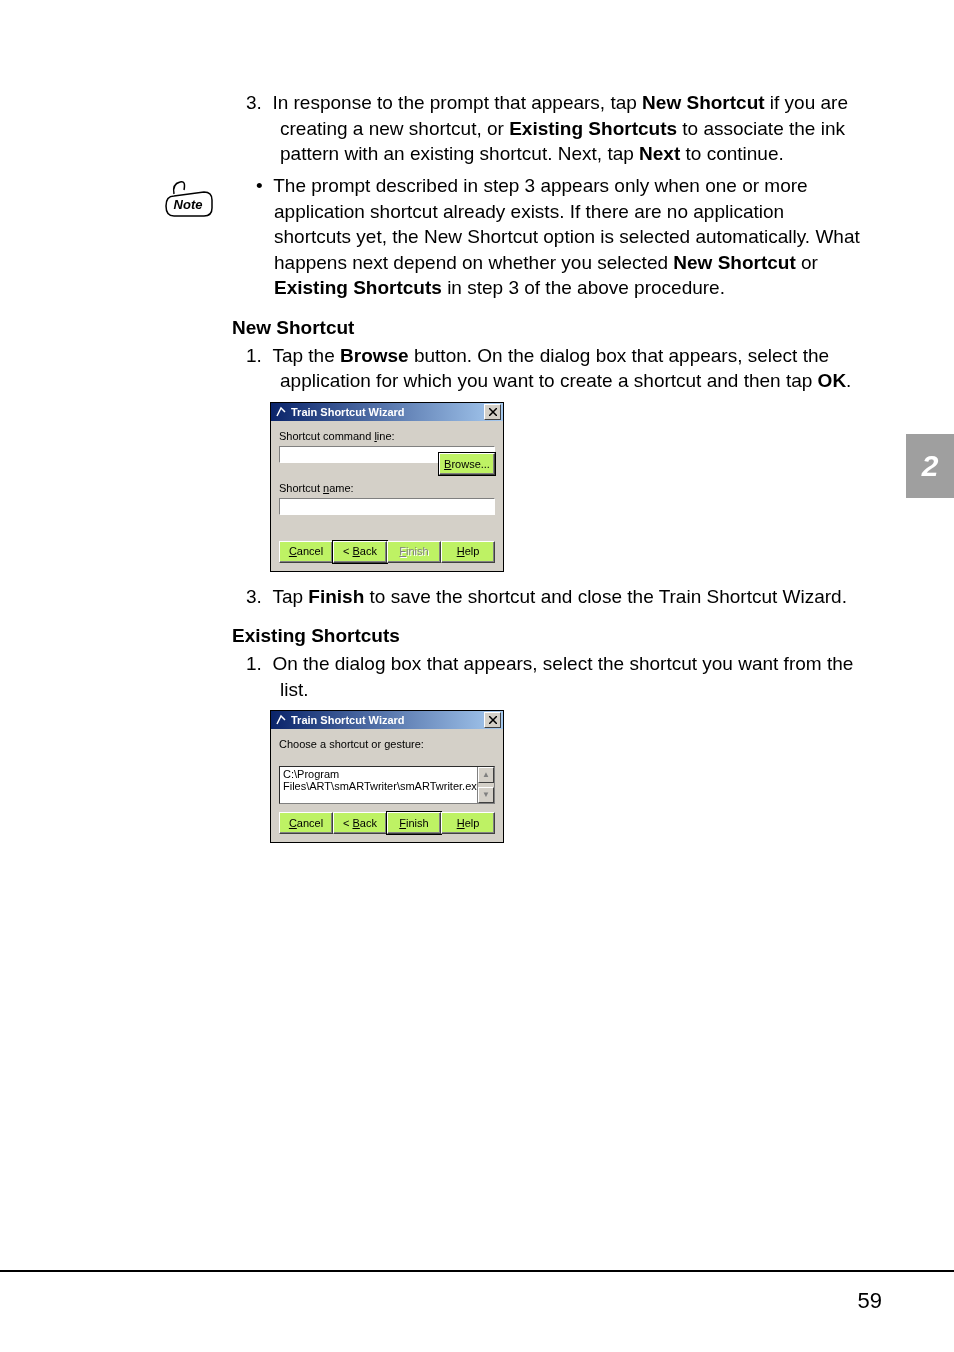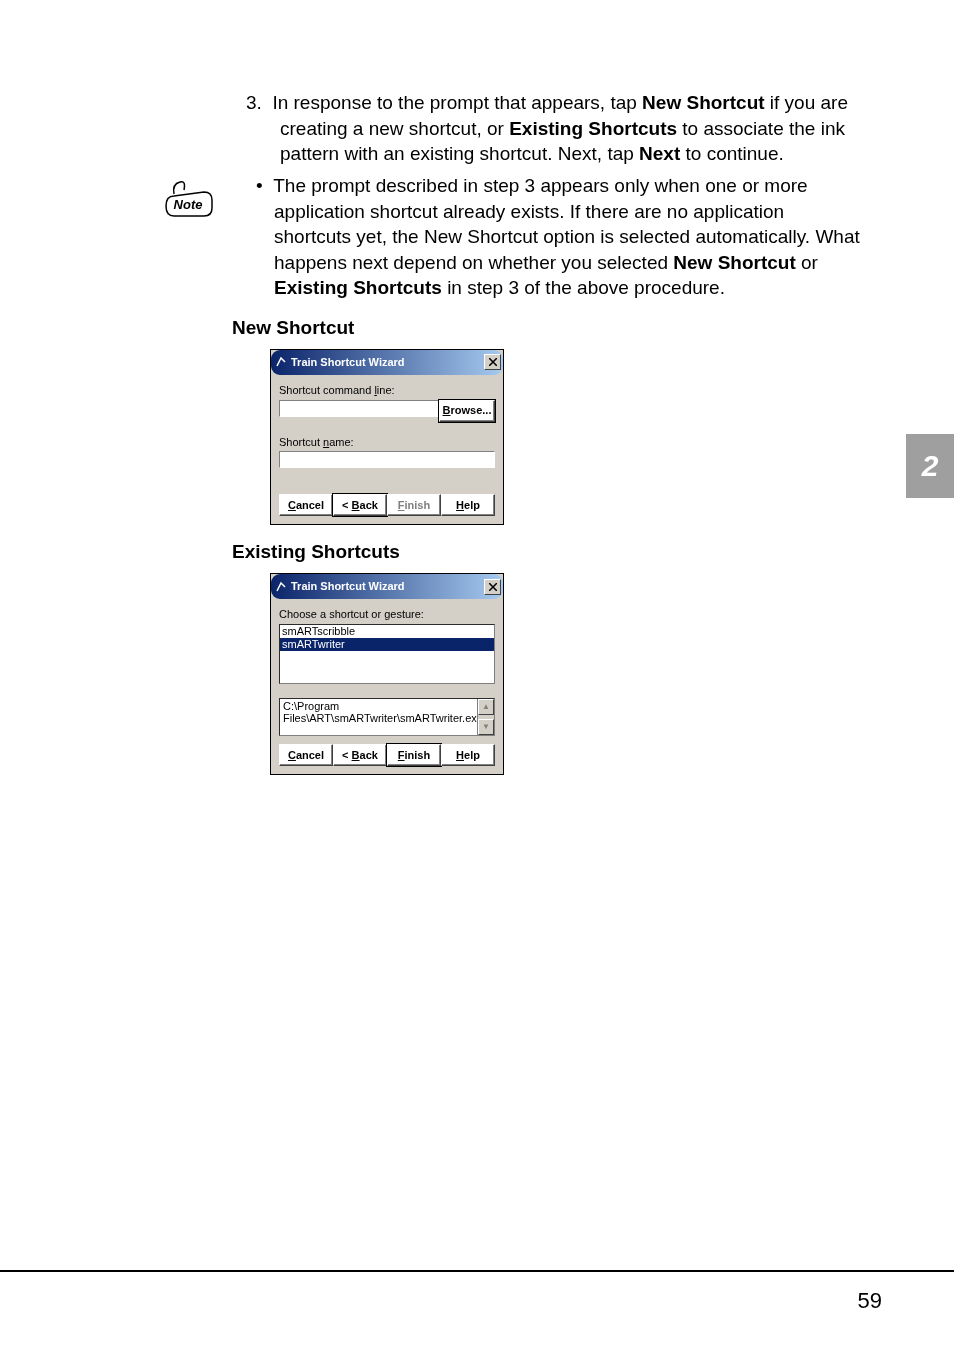--- a/index.html
+++ b/index.html
@@ -10,30 +10,30 @@
   b { font-weight:bold; }
   .heading { font-weight:bold; margin-top:14px; margin-left:-14px; }
   .note { position:absolute; left:160px; top:176px; width:58px; }
   .note svg { width:58px; height:42px; }
   .sidetab { position:absolute; right:0; top:434px; width:48px; height:64px; background:#9f9f9f; color:#fff; font-size:30px; font-weight:bold; display:flex; align-items:center; justify-content:center; font-style:italic; }
   .pagenum { position:absolute; right:72px; bottom:38px; font-size:22px; }
   .rule { position:absolute; left:0; right:0; bottom:80px; height:2px; background:#000; }
 
   
   .dlg { width:232px; border:1px solid #000; background:#d4d0c8; font-family:"MS Sans Serif",Tahoma,sans-serif; font-size:11px; color:#000; position:relative; margin:8px 0 12px 24px; }
-  .dlg .titlebar { height:25px; background:linear-gradient(to right,#0a246a,#a6caf0); color:#fff; font-weight:bold; font-size:11px; display:flex; align-items:center; padding-left:4px; position:relative;border-radius:9px; }
+  .dlg .titlebar { height:18px; background:linear-gradient(to right,#0a246a,#a6caf0); color:#fff; font-weight:bold; font-size:11px; display:flex; align-items:center; padding-left:4px; position:relative; }
   .dlg .titlebar .tx { flex:1; }
   .dlg .titlebar .ticon { width:12px; height:12px; margin-right:4px; display:inline-block; }
   .dlg .closebox { width:15px; height:14px; background:#d4d0c8; border:1px solid #fff; border-right-color:#404040; border-bottom-color:#404040; display:flex; align-items:center; justify-content:center; color:#000; font-size:10px; font-weight:bold; margin-right:2px; }
   .dlg .body { padding:4px 8px 8px 8px; }
   .dlg label { display:block; margin-top:4px; }
   .dlg .underlined { text-decoration:underline; }
   .dlg .field { width:100%; height:17px; border:1px solid #808080; border-right-color:#fff; border-bottom-color:#fff; background:#fff; box-sizing:border-box; margin-top:2px; }
   .dlg .btnrow { display:flex; gap:0; margin-top:26px; }
-  .dlg .btn { height:20px; flex:1; background:#ffffff; border:1px solid #fff; border-right:1px solid #404040; border-bottom:1px solid #404040; box-shadow:inset -1px -1px 0 #808080; font-size:11px; display:flex; align-items:center; justify-content:center;font-weight:bold; }
+  .dlg .btn { height:20px; flex:1; background:#bef264; border:1px solid #fff; border-right:1px solid #404040; border-bottom:1px solid #404040; box-shadow:inset -1px -1px 0 #808080; font-size:11px; display:flex; align-items:center; justify-content:center; }
   .dlg .btn.default { outline:1px solid #000; }
   .dlg .btn.disabled { color:#808080; text-shadow:1px 1px 0 #fff; }
   .dlg .browse { position:absolute; right:8px; top:50px; width:54px; height:20px; }
   .dlg .listbox { width:100%; height:60px; border:1px inset #808080; background:#fff; box-sizing:border-box; margin-top:2px; overflow:hidden; }
   .dlg .listitem { padding:0 2px; line-height:13px; }
   .dlg .listitem.sel { background:#0a246a; color:#fff; }
   .dlg .pathbox { width:100%; height:38px; border:1px inset #808080; background:#fff; box-sizing:border-box; margin-top:14px; padding:1px 3px; line-height:12px; position:relative; }
   .dlg .scrollbar { position:absolute; right:0; top:0; bottom:0; width:16px; background:#d4d0c8; border-left:1px solid #808080; }
   .dlg .scrollbtn { width:14px; height:14px; background:#d4d0c8; border:1px solid #fff; border-right-color:#404040; border-bottom-color:#404040; position:absolute; left:0; display:flex; align-items:center; justify-content:center; font-size:8px; color:#808080; }
   .dlg .scrollbtn.up { top:0; }
@@ -61,20 +61,23 @@
     <div class="indent-num">
       <span>3.</span>&nbsp;&nbsp;<span>In response to the prompt that appears, tap </span><b>New Shortcut</b><span> if you are creating a new shortcut, or </span><b>Existing Shortcuts</b><span> to associate the ink pattern with an existing shortcut. Next, tap </span><b>Next</b><span> to continue.</span>
     </div>
 
     <div class="indent-bul" style="margin-top:6px">
       <span>•</span>&nbsp;&nbsp;<span>The prompt described in step 3 appears only when one or more application shortcut already exists. If there are no application shortcuts yet, the New Shortcut option is selected automatically. What happens next depend on whether you selected </span><b>New Shortcut</b><span> or </span><b>Existing Shortcuts</b><span> in step 3 of the above procedure.</span>
     </div>
 
     <div class="heading">New Shortcut</div>
 
+    <div class="indent-num">
+      <span>1.</span>&nbsp;&nbsp;<span>Tap the </span><b>Browse</b><span> button. On the dialog box that appears, select the application for which you want to create a shortcut and then tap </span><b>OK</b><span>.</span>
+    </div>
 
     <div class="dlg">
       <div class="titlebar">
         <span class="ticon">
           <svg viewBox="0 0 12 12">
               <path d="M2 10 L6 2 L10 6" stroke="#fff" stroke-width="1.5" fill="none"></path>
             </svg>
         </span>
         <span class="tx">Train Shortcut Wizard</span>
         <span class="closebox">
@@ -102,44 +105,46 @@
               <span><span class="underlined">F</span>inish</span>
             </div>
           <div class="btn">
               <span><span class="underlined">H</span>elp</span>
             </div>
         </div>
       </div>
     </div>
 
 
+    <div class="indent-num">
+      <span>3.</span>&nbsp;&nbsp;<span>Tap </span><b>Finish</b><span> to save the shortcut and close the Train Shortcut Wizard.</span>
+    </div>
 
     <div class="heading">Existing Shortcuts</div>
 
+    <div class="indent-num">
+      <span>1.</span>&nbsp;&nbsp;<span>On the dialog box that appears, select the shortcut you want from the list.</span>
+    </div>
 
     <div class="dlg">
       <div class="titlebar">
         <span class="ticon">
           <svg viewBox="0 0 12 12">
               <path d="M2 10 L6 2 L10 6" stroke="#fff" stroke-width="1.5" fill="none"></path>
             </svg>
         </span>
         <span class="tx">Train Shortcut Wizard</span>
         <span class="closebox">
           <svg width="8" height="8" viewBox="0 0 8 8">
               <path d="M0 0 L8 8 M8 0 L0 8" stroke="#000" stroke-width="1.5"></path>
             </svg>
         </span>
       </div>
       <div class="body">
         <label>Choose a shortcut or gesture:</label>
-        <div class="listbox">
-          <div class="listitem">smARTscribble</div>
-          <div class="listitem sel">smARTwriter</div>
-        </div>
         <div class="pathbox">
           <span>C:\Program Files\ART\smARTwriter\smARTwriter.exe</span>
           <div class="scrollbar">
             <div class="scrollbtn up">▲</div>
             <div class="scrollbtn down">▼</div>
           </div>
         </div>
         <div class="btnrow" style="margin-top:8px">
           <div class="btn">
               <span><span class="underlined">C</span>ancel</span>

